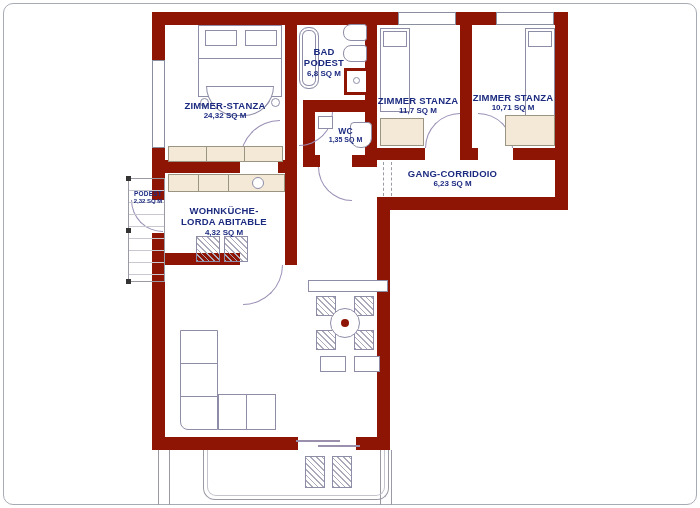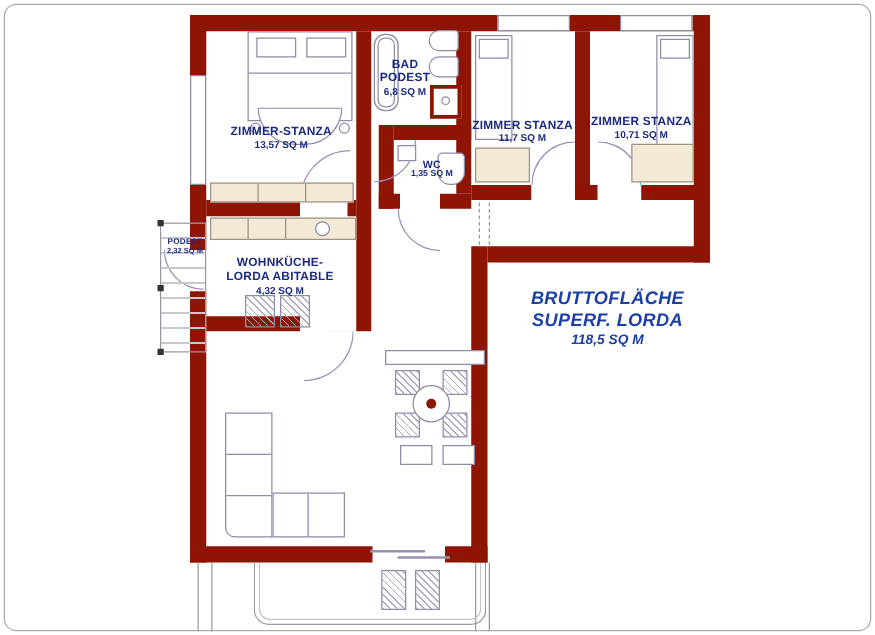--- a/index.html
+++ b/index.html
@@ -133,21 +133,21 @@
   <div class="abs" style="left:158px;top:450px;width:10px;height:55px;border-left:1px solid #9a9aa5;border-right:1px solid #9a9aa5;"></div>
   <div class="abs" style="left:380px;top:450px;width:10px;height:55px;border-left:1px solid #9a9aa5;border-right:1px solid #9a9aa5;"></div>
   <div class="abs" style="left:203px;top:450px;width:186px;height:50px;border:1px solid #9a9aa5;border-top:none;border-radius:0 0 12px 12px;box-sizing:border-box;">
     <div class="abs" style="left:3px;top:0px;right:3px;bottom:3px;border:1px solid #c4c4cc;border-top:none;border-radius:0 0 9px 9px;"></div>
   </div>
   <div class="hatch" style="left:305px;top:456px;width:20px;height:32px;"></div>
   <div class="hatch" style="left:332px;top:456px;width:20px;height:32px;"></div>
 
   <div class="lbl" style="left:160px;top:100px;width:130px;">
     <div class="nm">ZIMMER-STANZA</div>
-    <div class="ar">13,57 SQ M</div>
+    <div class="ar">24,32 SQ M</div>
   </div>
 
   <div class="lbl" style="left:295px;top:46px;width:58px;">
     <div class="nm">BAD</div>
     <div class="nm">PODEST</div>
     <div class="ar">6,8 SQ M</div>
   </div>
 
   <div class="lbl" style="left:370px;top:95px;width:96px;">
     <div class="nm">ZIMMER STANZA</div>
@@ -157,32 +157,31 @@
   <div class="lbl" style="left:465px;top:92px;width:96px;">
     <div class="nm">ZIMMER STANZA</div>
     <div class="ar">10,71 SQ M</div>
   </div>
 
   <div class="lbl sm" style="left:318px;top:126px;width:55px;">
     <div class="nm">WC</div>
     <div class="ar">1,35 SQ M</div>
   </div>
 
+  <div class="lbl" style="left:390px;top:168px;width:125px;">
+    <div class="nm">GANG-CORRIDOIO</div>
+    <div class="ar">6,23 SQ M</div>
+  </div>
 
   <div class="lbl xs" style="left:129px;top:190px;width:38px;">
     <div class="nm">PODEST</div>
     <div class="ar">2,32 SQ M</div>
   </div>
 
   <div class="lbl" style="left:165px;top:205px;width:118px;">
     <div class="nm">WOHNKÜCHE-</div>
     <div class="nm">LORDA ABITABLE</div>
     <div class="ar">4,32 SQ M</div>
   </div>
 
 
 
-  <div class="annot" style="left:400px;top:230px;width:172px;">
-    <div class="big">BRUTTOFLÄCHE</div>
-    <div class="big">SUPERF. LORDA</div>
-    <div class="val">118,5 SQ M</div>
-  </div>
 </div>
 
 </body></html>

